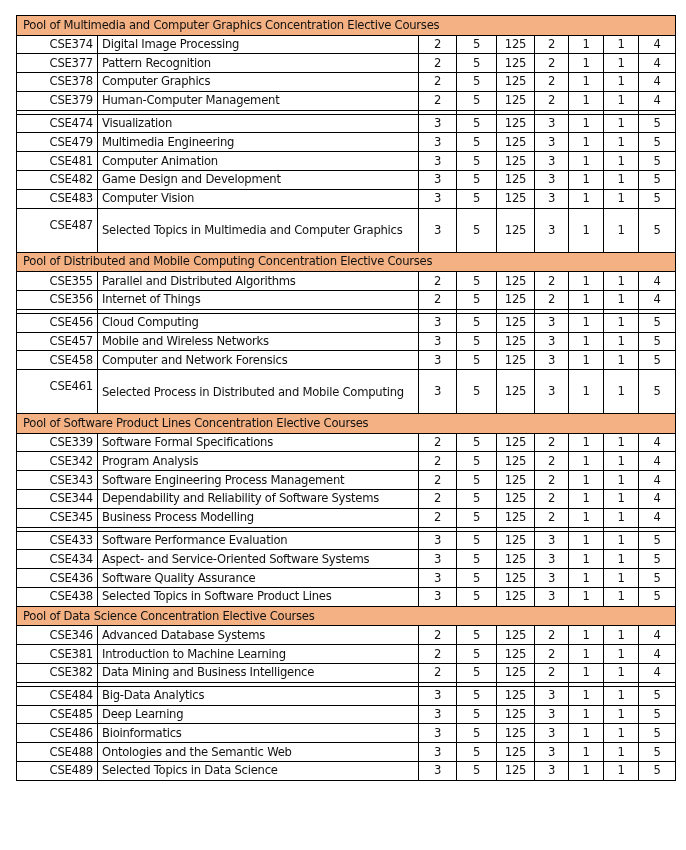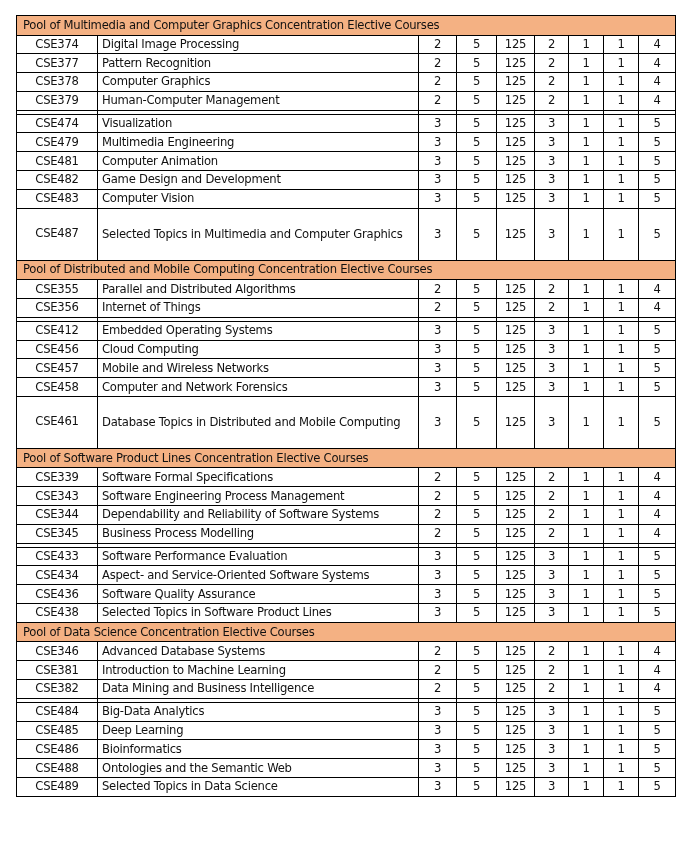--- a/index.html
+++ b/index.html
@@ -22,26 +22,26 @@
     line-height: 17px;
     white-space: nowrap;
     overflow: hidden;
   }
   table.courses tr.pool-header td {
     background: #f4b183;
     height: 18.5px;
     padding-left: 6px;
   }
   table.courses tr.sep td { height: 3px; padding: 0; line-height: 3px; font-size: 1px; }
-  table.courses td.code { text-align: center; }
+  table.courses td.code { text-align: right; }
   table.courses td.name { padding-left: 4px; }
   table.courses td.num { text-align: center; padding: 0; }
   table.courses tr.multiline td { height: 35px; vertical-align: middle; }
   table.courses tr.multiline td.name { white-space: normal; line-height: 18px; }
-  table.courses tr.multiline td.code { vertical-align: top; padding-top: 16px; }
+  table.courses tr.multiline td.code { vertical-align: top; padding-top: 8px; }
 </style>
 </head>
 <body>
 
 <table class="courses">
   <colgroup>
     <col style="width:81px">
     <col style="width:321px">
     <col style="width:38px">
     <col style="width:40px">
@@ -206,31 +206,20 @@
         <td></td>
         <td></td>
         <td></td>
         <td></td>
         <td></td>
         <td></td>
         <td></td>
         <td></td>
       </tr>
       <tr class="">
-        <td class="code">CSE412</td>
-        <td class="name">Embedded Operating Systems</td>
-        <td class="num">3</td>
-        <td class="num">5</td>
-        <td class="num">125</td>
-        <td class="num">3</td>
-        <td class="num">1</td>
-        <td class="num">1</td>
-        <td class="num">5</td>
-      </tr>
-      <tr class="">
         <td class="code">CSE456</td>
         <td class="name">Cloud Computing</td>
         <td class="num">3</td>
         <td class="num">5</td>
         <td class="num">125</td>
         <td class="num">3</td>
         <td class="num">1</td>
         <td class="num">1</td>
         <td class="num">5</td>
       </tr>
@@ -251,35 +240,46 @@
         <td class="num">3</td>
         <td class="num">5</td>
         <td class="num">125</td>
         <td class="num">3</td>
         <td class="num">1</td>
         <td class="num">1</td>
         <td class="num">5</td>
       </tr>
       <tr class="multiline">
         <td class="code">CSE461</td>
-        <td class="name">Database Topics in Distributed and Mobile Computing</td>
+        <td class="name">Selected Process in Distributed and Mobile Computing</td>
         <td class="num">3</td>
         <td class="num">5</td>
         <td class="num">125</td>
         <td class="num">3</td>
         <td class="num">1</td>
         <td class="num">1</td>
         <td class="num">5</td>
       </tr>
       <tr class="pool-header">
         <td colspan="9">Pool of Software Product Lines Concentration Elective Courses</td>
       </tr>
       <tr class="">
         <td class="code">CSE339</td>
         <td class="name">Software Formal Specifications</td>
+        <td class="num">2</td>
+        <td class="num">5</td>
+        <td class="num">125</td>
+        <td class="num">2</td>
+        <td class="num">1</td>
+        <td class="num">1</td>
+        <td class="num">4</td>
+      </tr>
+      <tr class="">
+        <td class="code">CSE342</td>
+        <td class="name">Program Analysis</td>
         <td class="num">2</td>
         <td class="num">5</td>
         <td class="num">125</td>
         <td class="num">2</td>
         <td class="num">1</td>
         <td class="num">1</td>
         <td class="num">4</td>
       </tr>
       <tr class="">
         <td class="code">CSE343</td>

